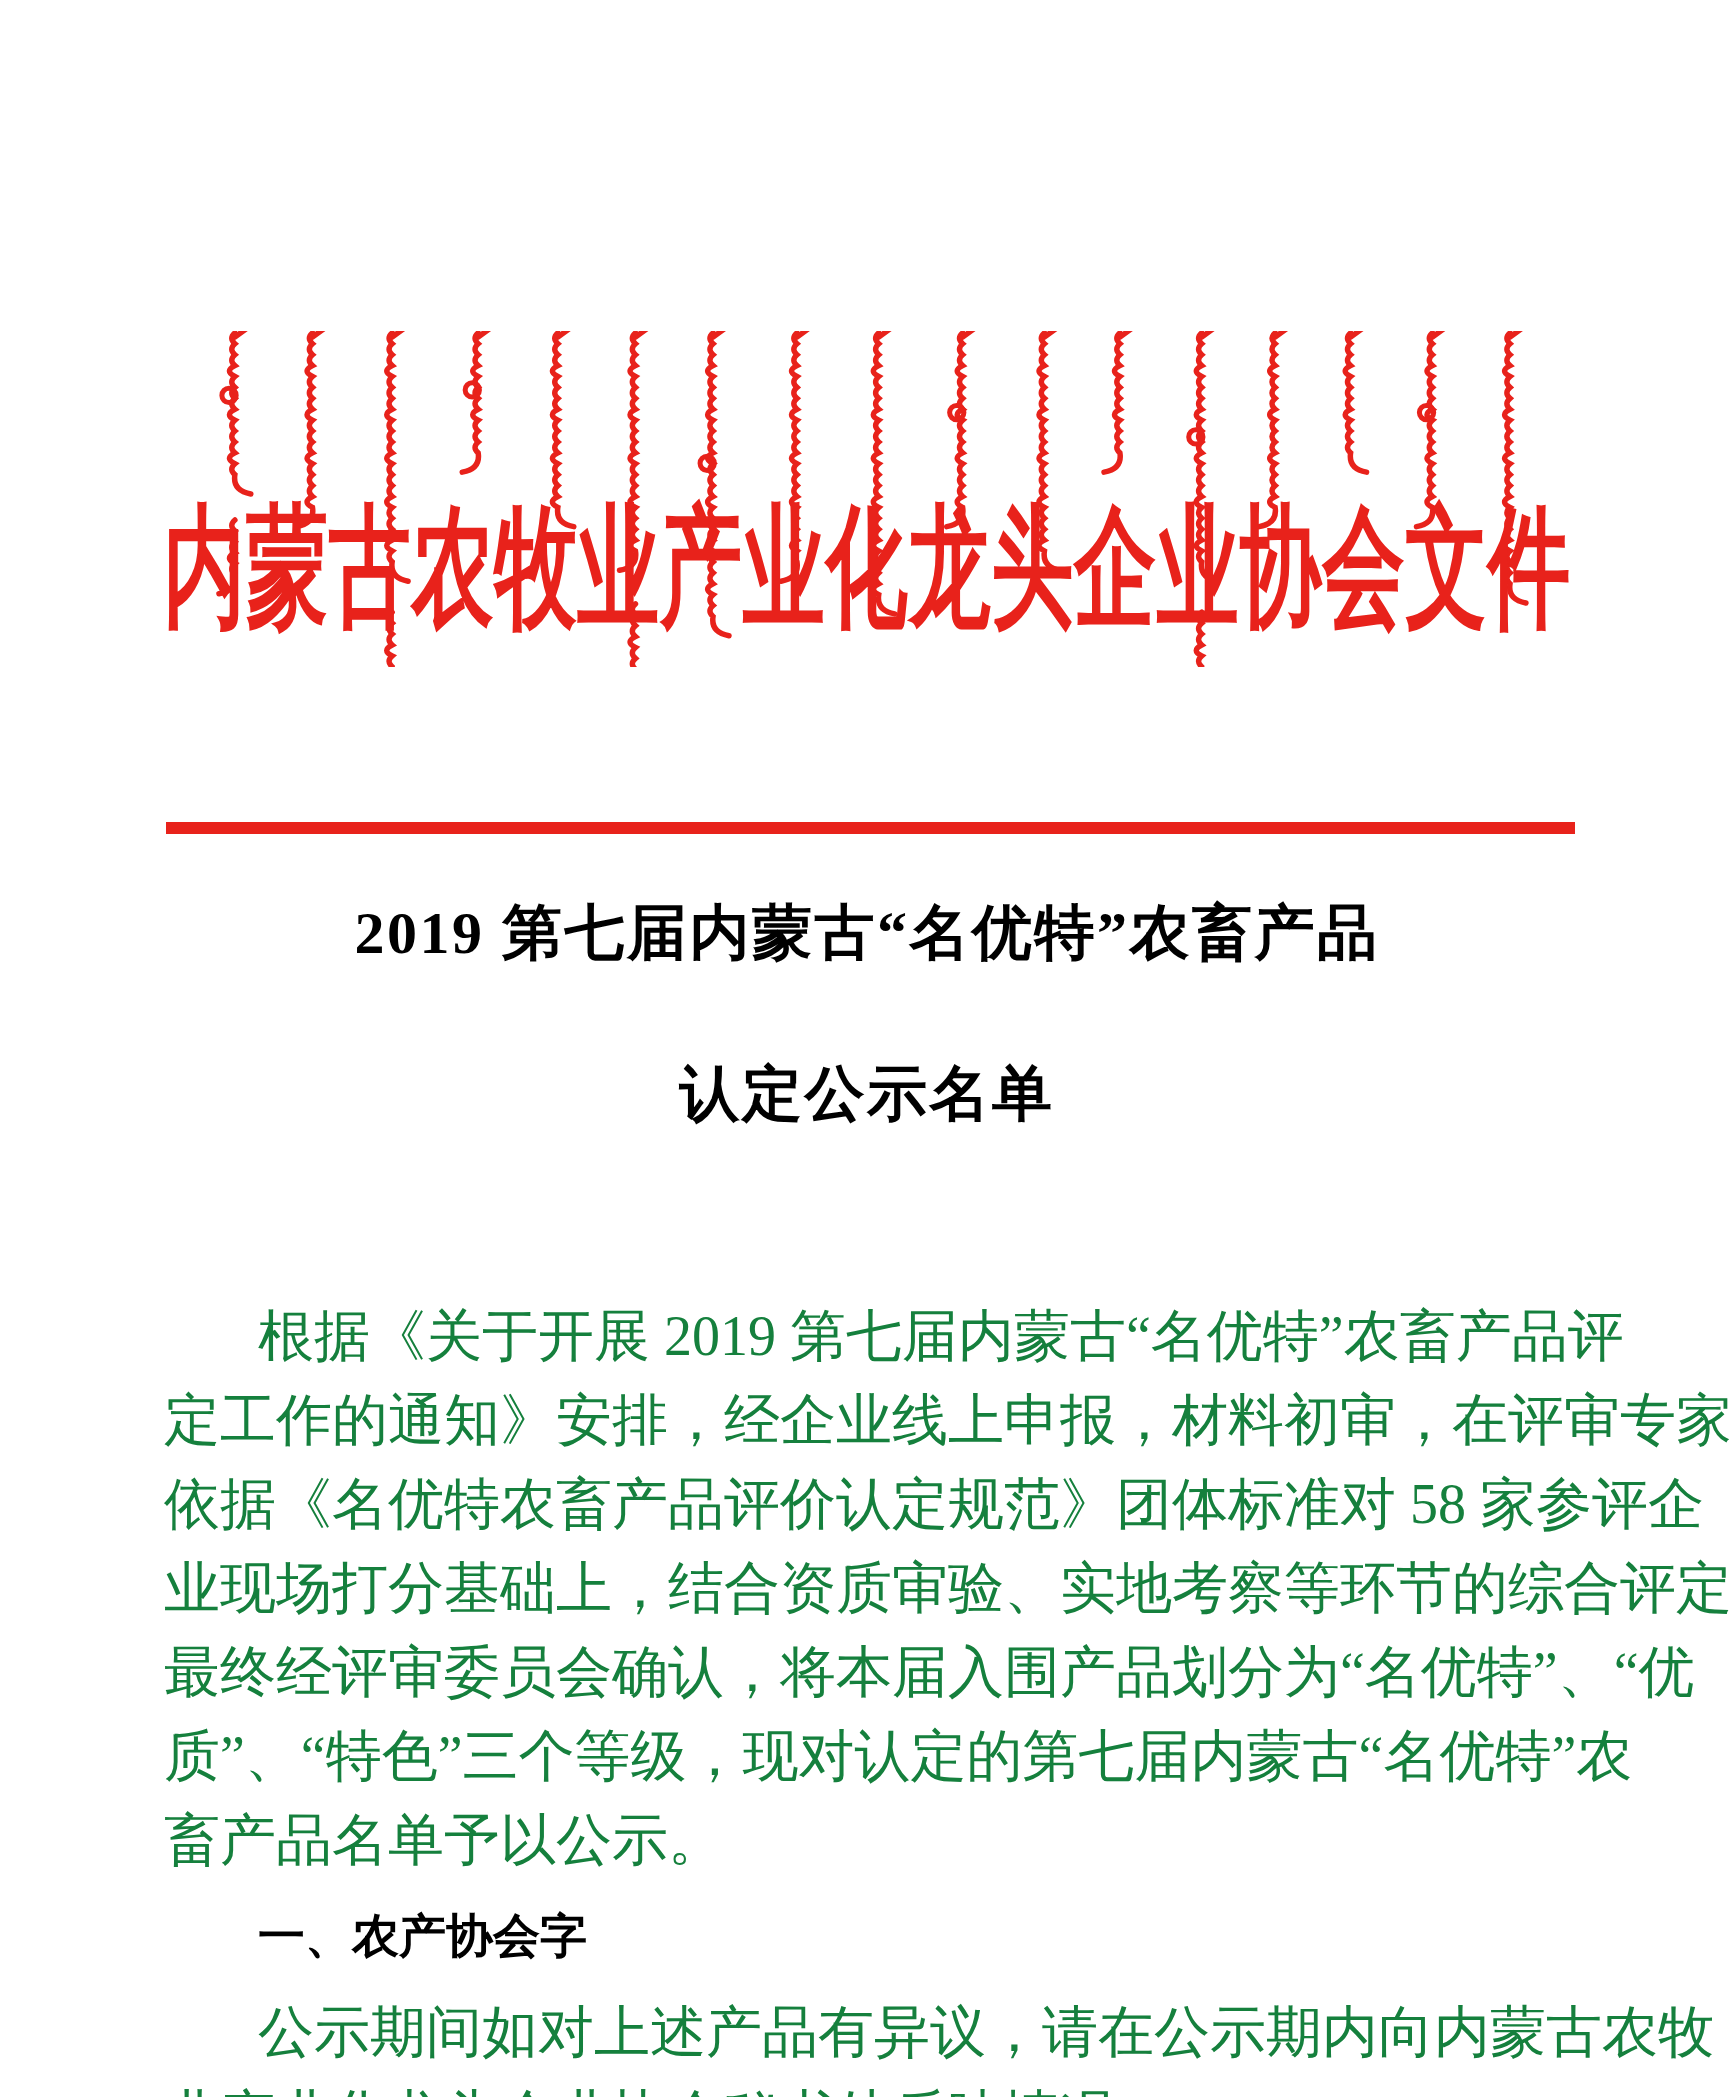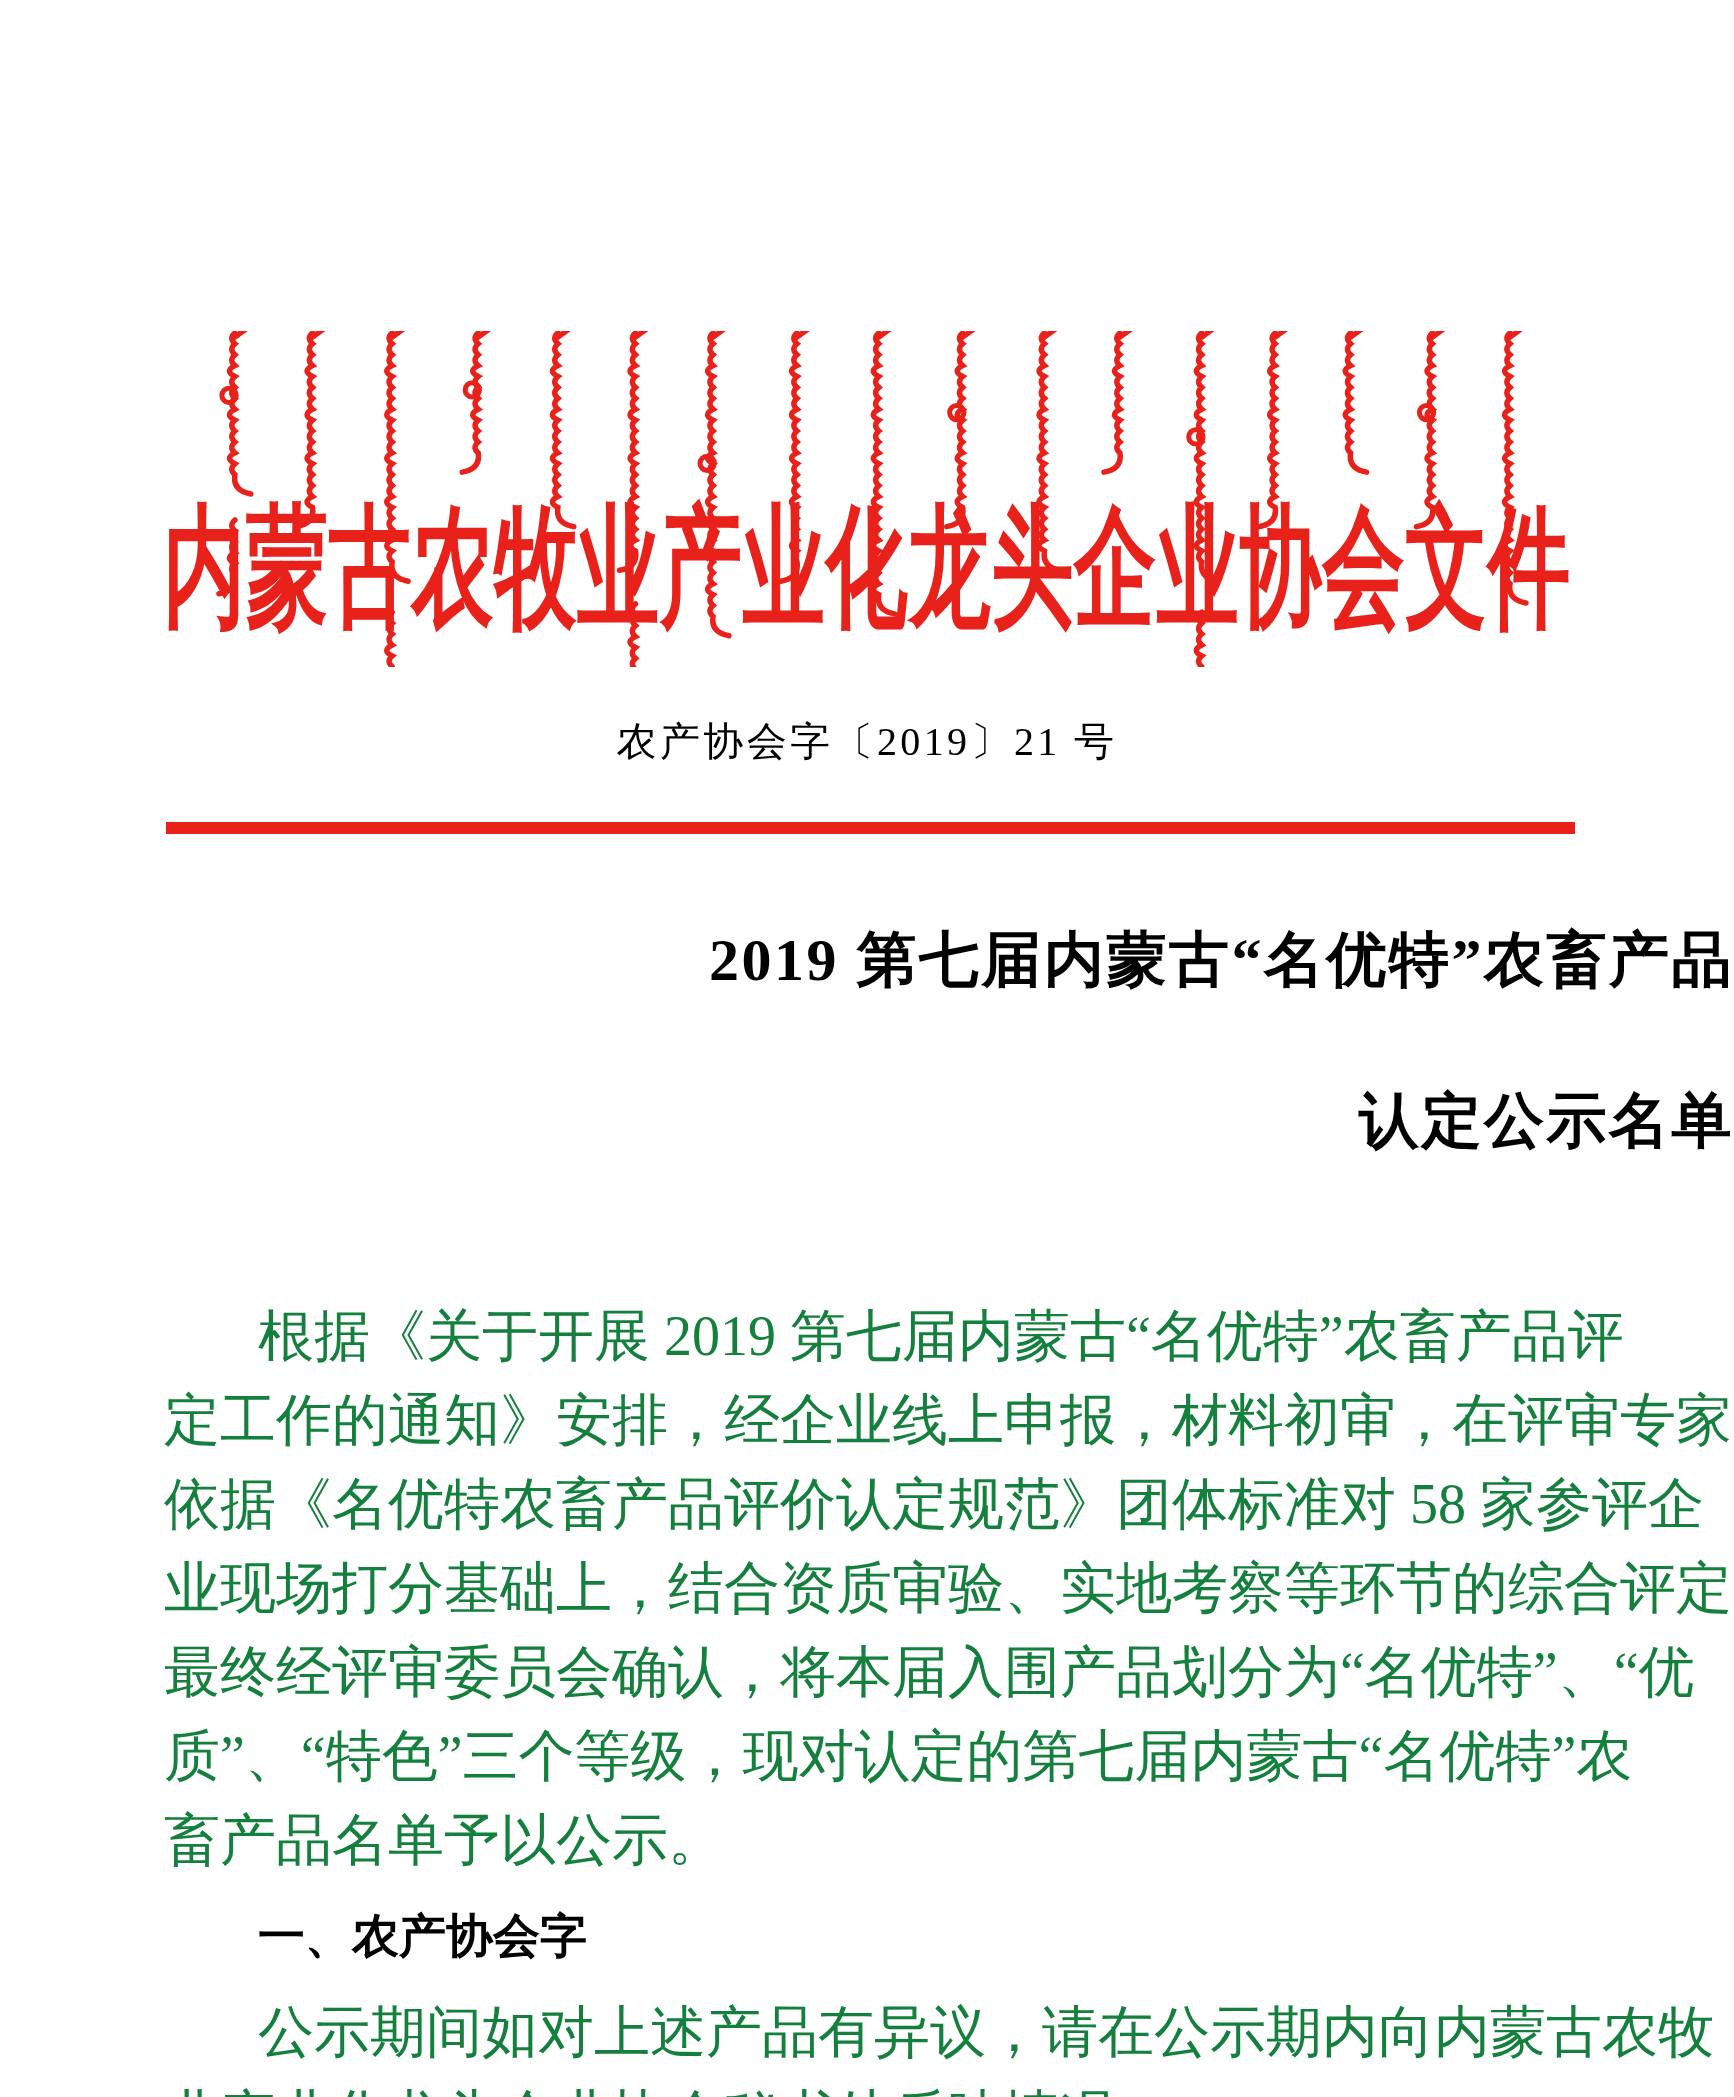--- a/index.html
+++ b/index.html
@@ -23,23 +23,23 @@
   .doc-number{
     position:absolute;left:0;top:718px;width:100%;
     text-align:center;font-size:40px;line-height:1.2;
     letter-spacing:3.4px;color:#000000;
   }
   .red-rule{
     position:absolute;left:166px;top:822px;
     width:1409px;height:11.7px;background:#e8221b;
   }
   .doc-title{
-    position:absolute;left:0;width:100%;text-align:right;
+    position:absolute;left:0;width:100%;text-align:center;
     font-size:60px;font-weight:bold;line-height:1.25;
-    letter-spacing:2.5px;color:#000000;white-space:nowrap;margin-top:27px;
+    letter-spacing:2.5px;color:#000000;white-space:nowrap;
   }
   .doc-title.l1{top:896px;}
   .doc-title.l2{top:1057px;}
   .body-para{
     position:absolute;left:164px;width:1430px;
     font-size:56px;line-height:84px;
     white-space:pre;color:#15803d;
     text-indent:94px;
   }
   .body-para.p1{top:1294px;}
@@ -98,21 +98,20 @@
       <path d="M 3220 4 q -15 13 0 26 q -15 13 0 26 q -15 13 0 26 q -26 13 0 26 q -15 13 0 26 q -15 13 0 26 q -15 13 0 26 q -26 13 0 26 q -15 13 0 26 q -15 13 0 26 q -15 13 0 26 q -6 38 38 46" fill="none" stroke="#e8221b" stroke-width="13" stroke-linecap="round"></path>
       <path d="M 3415 14 l 30 -22" fill="none" stroke="#e8221b" stroke-width="13" stroke-linecap="round"></path>
       <path d="M 3415 4 q -15 13 0 26 q -15 13 0 26 q -15 13 0 26 q -26 13 0 26 q -15 13 0 26 q -15 13 0 26 q -15 13 0 26 q -26 13 0 26 q -15 13 0 26 q -15 13 0 26 q -15 13 0 26 q -26 13 0 26 q -15 13 0 26 q -15 13 0 26 q -15 13 0 26 q -26 13 0 26 q 6 38 -38 46" fill="none" stroke="#e8221b" stroke-width="13" stroke-linecap="round"></path>
       <circle cx="3401" cy="194" r="17" fill="none" stroke="#e8221b" stroke-width="12"></circle>
       <path d="M 3600 14 l 30 -22" fill="none" stroke="#e8221b" stroke-width="13" stroke-linecap="round"></path>
       <path d="M 3600 4 q -15 13 0 26 q -15 13 0 26 q -15 13 0 26 q -26 13 0 26 q -15 13 0 26 q -15 13 0 26 q -15 13 0 26 q -26 13 0 26 q -15 13 0 26 q -15 13 0 26 q -15 13 0 26 q -26 13 0 26 q -15 13 0 26 q -15 13 0 26 q -15 13 0 26 q -26 13 0 26 q -15 13 0 26 q -15 13 0 26 q -15 13 0 26 q -26 13 0 26 q -15 13 0 26 q -15 13 0 26 q -15 13 0 26 q -6 38 38 46" fill="none" stroke="#e8221b" stroke-width="13" stroke-linecap="round"></path>
     </svg>
 
   <div class="org-title">内蒙古农牧业产业化龙头企业协会文件</div>
 
-  <div class="doc-number">农产协会字〔2019〕21 号</div>
 
   <div class="red-rule"></div>
 
   <div class="doc-title l1">2019 第七届内蒙古“名优特”农畜产品</div>
 
   <div class="doc-title l2">认定公示名单</div>
 
   <div class="body-para p1">根据《关于开展 2019 第七届内蒙古“名优特”农畜产品评
 定工作的通知》安排，经企业线上申报，材料初审，在评审专家
 依据《名优特农畜产品评价认定规范》团体标准对 58 家参评企

